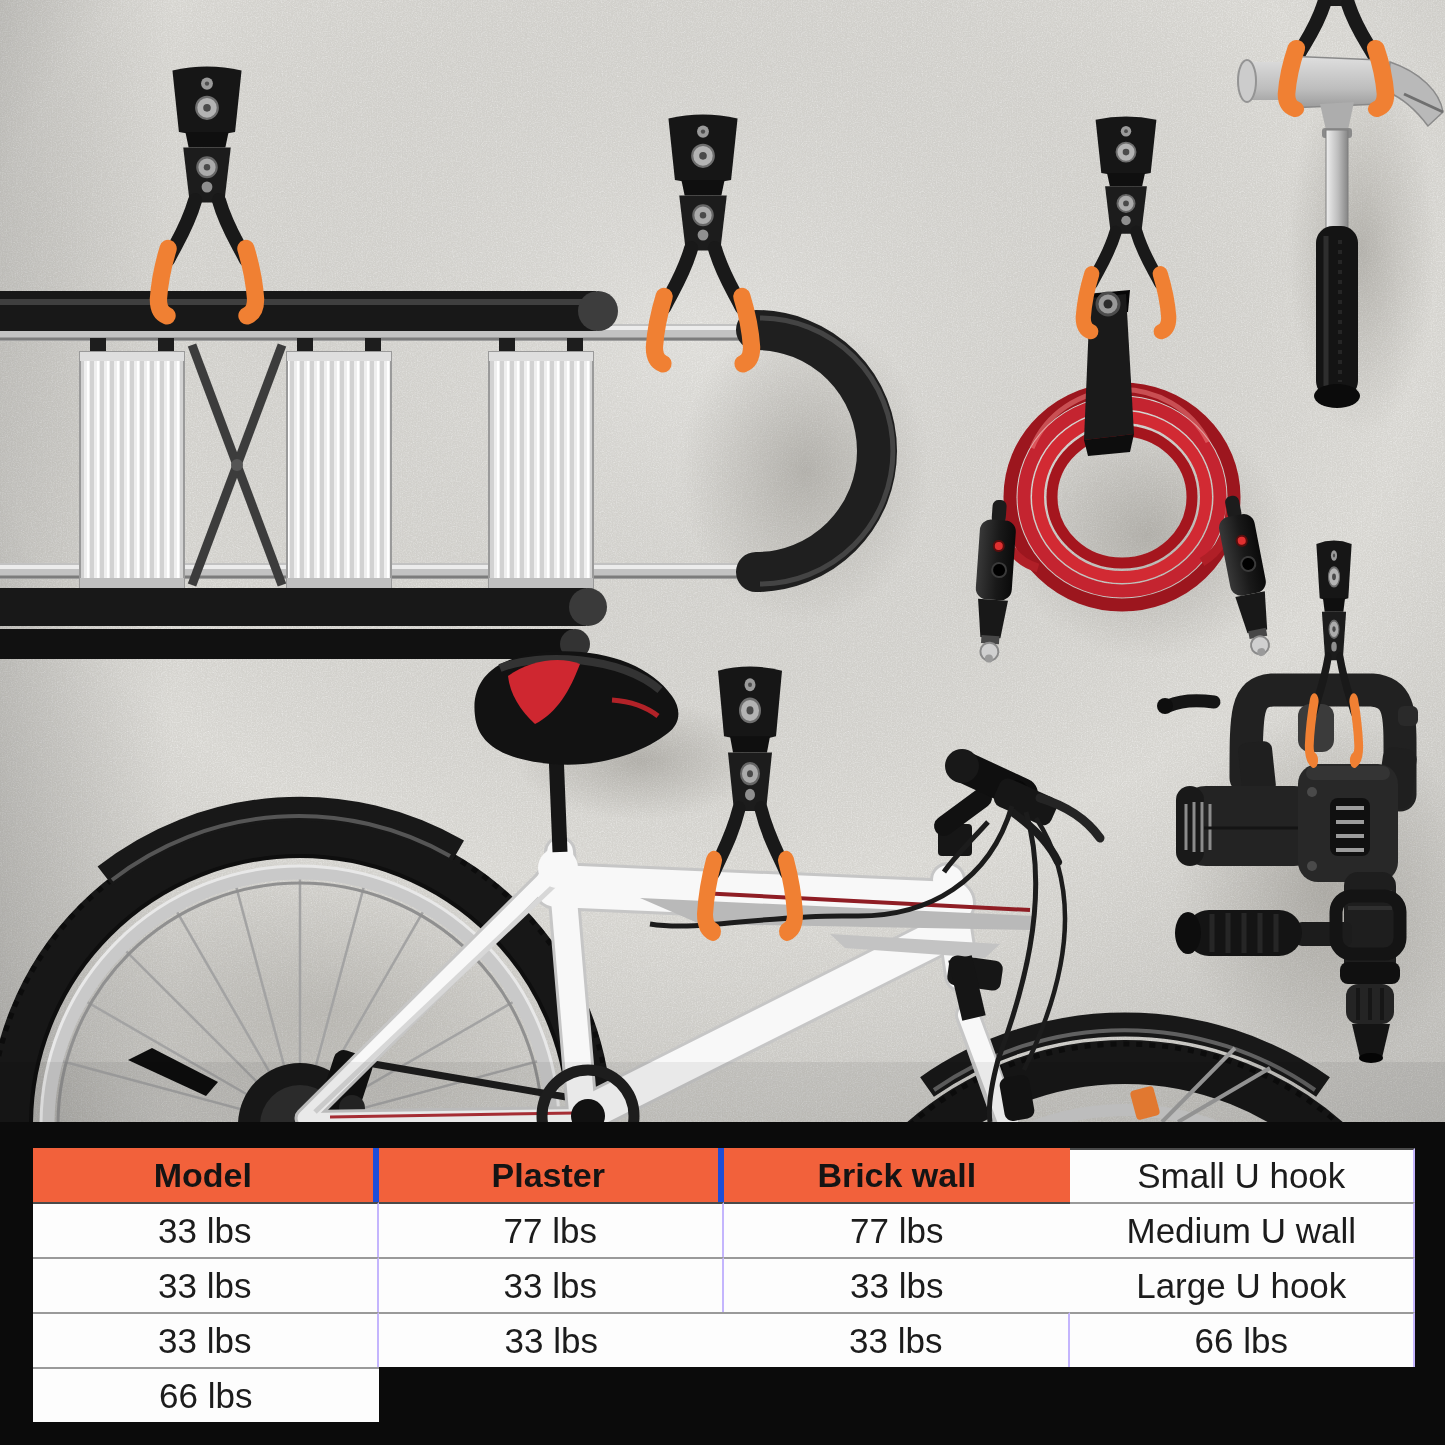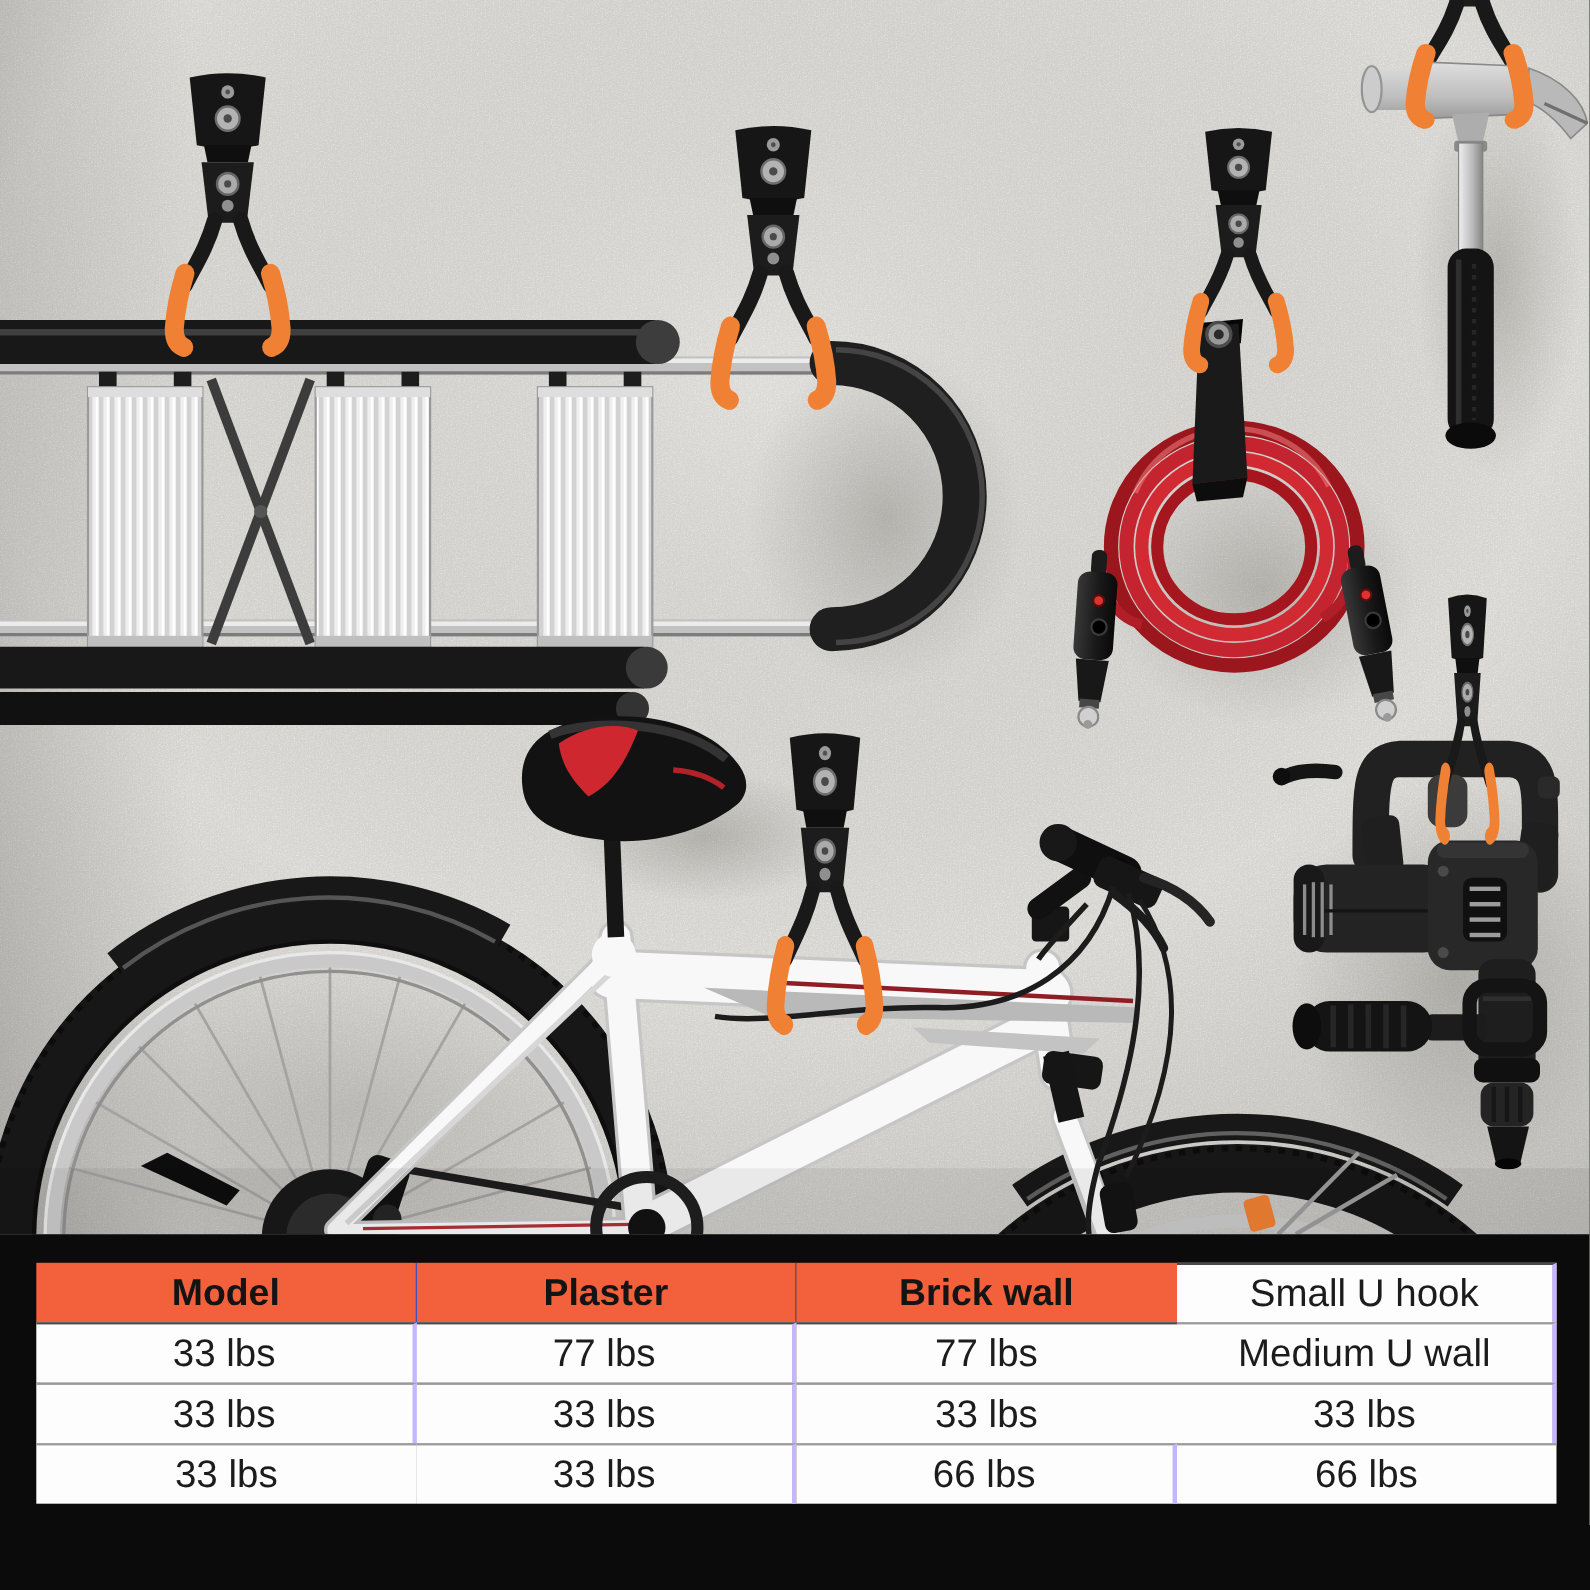--- a/index.html
+++ b/index.html
@@ -1,23 +1,23 @@
 <!DOCTYPE html>
 <html style="--accent: #F2613B; --grip: #F08033; --wall: #EAE9E5; --band: #0B0B0B; --cord: #C42430; --row_bg: #FDFDFD; --table_text: #1C1C1C;"><head>
 <meta charset="utf-8">
 <style>
   html,body{margin:0;padding:0;background:#000;}
   .stage{position:relative;width:1445px;height:1445px;overflow:hidden;background:var(--wall,#EAE9E5);font-family:"Liberation Sans",sans-serif;}
   .photo{position:absolute;left:0;top:0;width:1445px;height:1122px;}
   .photo svg{display:block;width:100%;height:100%;}
   .band{position:absolute;left:0;top:1122px;width:1445px;height:323px;background:var(--band,#0B0B0B);}
   .spec-table{position:absolute;left:33px;top:26px;width:1382px;height:274px;display:grid;grid-template-columns:repeat(4,1fr);grid-template-rows:54px 55px 55px 55px 55px;}
-  .cell{display:flex;align-items:center;justify-content:center;background:var(--row_bg,#FDFDFD);color:var(--table_text,#1C1C1C);font-size:35px;border-right:4px solid #c4b5fd;border-top:2px solid #9a9a9a;overflow:hidden;}
+  .cell{display:flex;align-items:center;justify-content:center;background:var(--row_bg,#FDFDFD);color:var(--table_text,#1C1C1C);font-size:35px;border-right:2px solid #c4b5fd;border-top:2px solid #9a9a9a;overflow:hidden;}
   .cell.last{border-right:none;}
-  .cell.hdr{background:var(--accent,#F2613B);font-weight:bold;font-size:34px;color:#141414;border-top:none;border-right:1px solid #1d4ed8;}
+  .cell.hdr{background:var(--accent,#F2613B);font-weight:bold;font-size:34px;color:#141414;border-top:none;border-right:6px solid #1d4ed8;}
   .cell.hdr.last{border-right:none;}
   .cell.r1{border-top:2px solid #4a4a4a;}
 </style>
 </head>
 <body>
 
 <div class="stage">
   <div class="photo">
     <svg viewBox="0 0 1445 1122">
       <defs>
@@ -368,20 +368,21 @@
       <div class="cell r1">Small U hook</div>
       <div class="cell r1">33 lbs</div>
       <div class="cell r1">77 lbs</div>
       <div class="cell r1 last">77 lbs</div>
 
       <div class="cell">Medium U wall</div>
       <div class="cell">33 lbs</div>
       <div class="cell">33 lbs</div>
       <div class="cell last">33 lbs</div>
 
+      <div class="cell">Large U hook</div>
       <div class="cell">33 lbs</div>
       <div class="cell last">33 lbs</div>
 
       <div class="cell">33 lbs</div>
       <div class="cell">66 lbs</div>
       <div class="cell last">66 lbs</div>
     </div>
   </div>
 </div>
 

